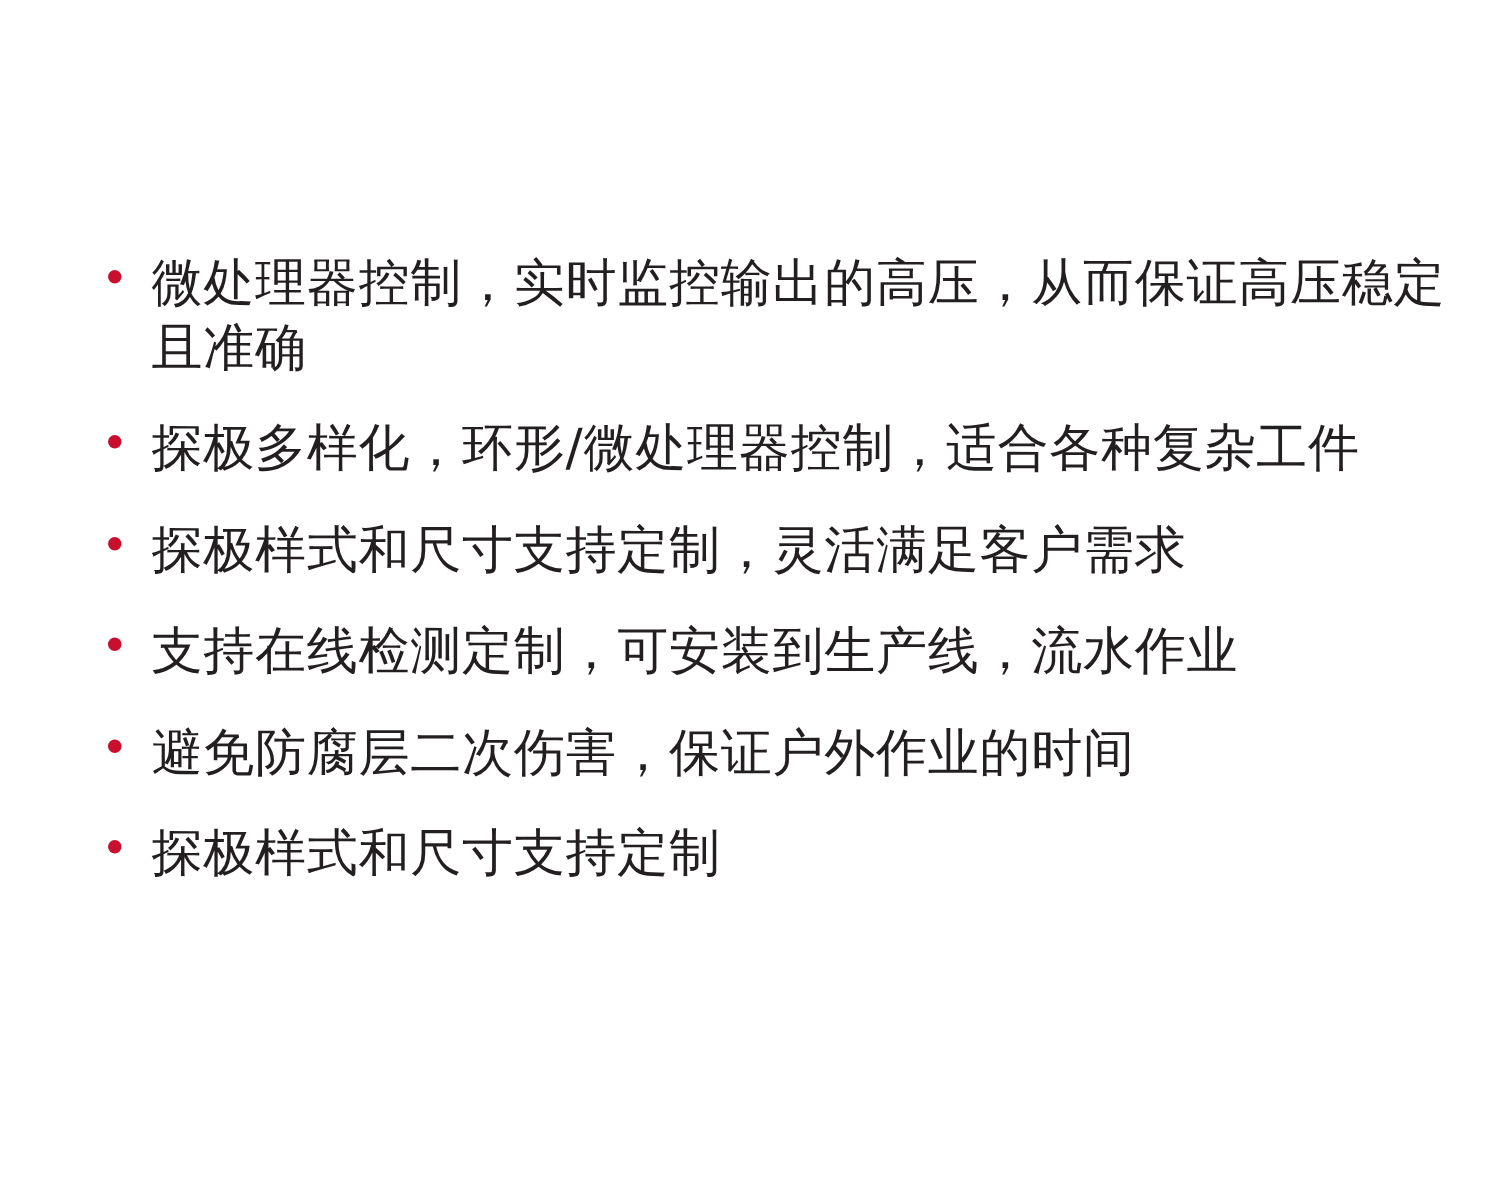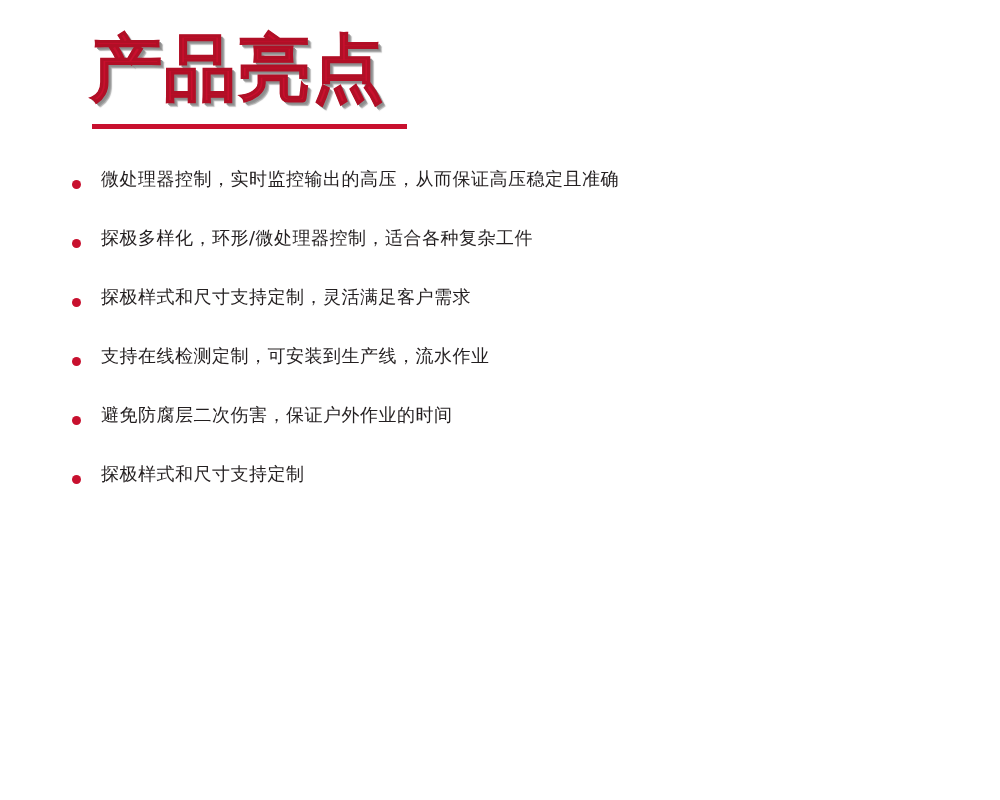--- a/index.html
+++ b/index.html
@@ -77,35 +77,31 @@
     height: 9px;
     border-radius: 50%;
     background: #c8102e;
     margin-top: 12px;
     margin-right: 20px;
   }
 
   .bullet-text {
     flex: 1 1 auto;
     font-family: "DejaVu Sans", "Liberation Sans", sans-serif;
-    font-size: 18px;
+    font-size: 34px;
     line-height: 1.25;
     color: #231f20;
     letter-spacing: 0.5px;
   }
 </style>
 </head>
 <body>
 
 <div class="slide">
 
-  <div class="title-block">
-    <h1 class="title-text">产品亮点</h1>
-    <div class="title-underline"></div>
-  </div>
 
   <ul class="bullet-list">
     <li class="bullet-item">
       <span class="bullet-dot"></span>
       <span class="bullet-text">微处理器控制，实时监控输出的高压，从而保证高压稳定且准确</span>
     </li>
     <li class="bullet-item">
       <span class="bullet-dot"></span>
       <span class="bullet-text">探极多样化，环形/微处理器控制，适合各种复杂工件</span>
     </li>

